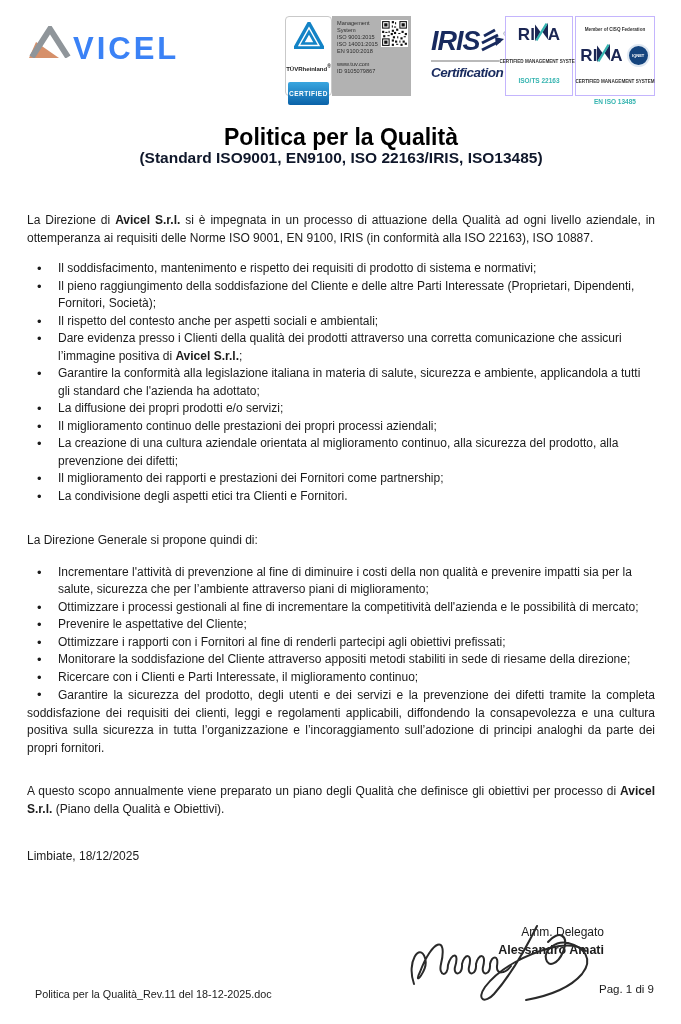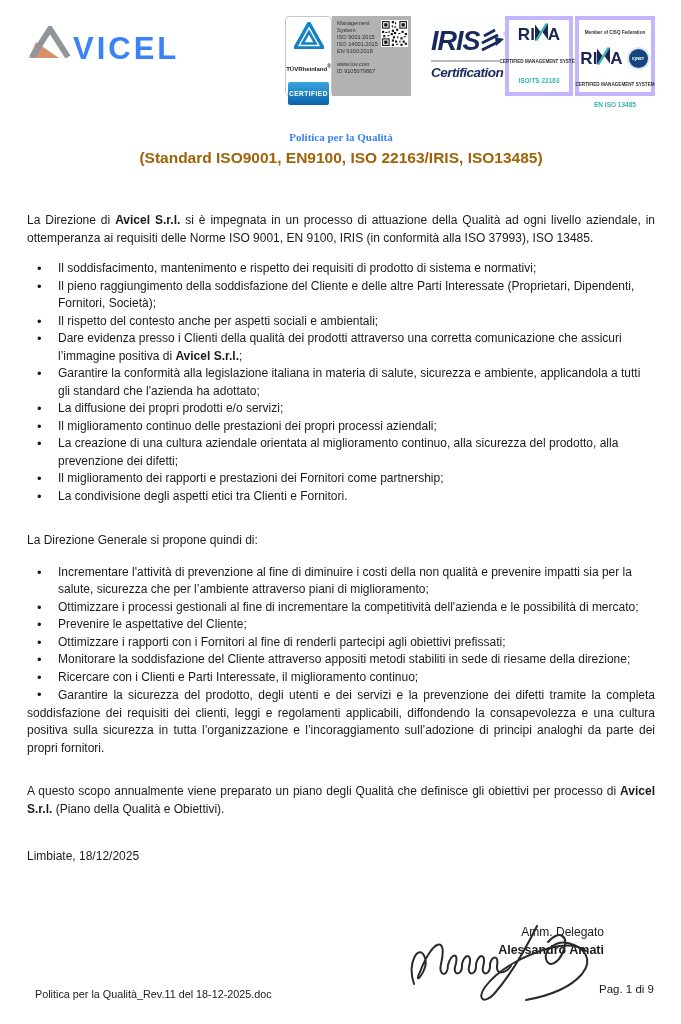--- a/index.html
+++ b/index.html
@@ -23,35 +23,35 @@
   .tuv-panel{width:79px;height:80px;background:#b2b2b2;box-sizing:border-box;padding:4px 3px 3px 5px;
     font-size:5.6px;line-height:7px;color:#2e2e2e;position:relative;}
   .tuv-panel .qr{position:absolute;top:4px;right:3px;}
   .tuv-panel .sep{height:6px;}
   .iris{width:92px;height:80px;box-sizing:border-box;padding:12px 4px 0 20px;}
   .iris-top{display:flex;align-items:flex-start;}
   .iris-word{font-size:27px;line-height:26px;font-weight:800;font-style:italic;color:#182a5e;letter-spacing:-1px;}
   .iris-reg{font-size:6px;color:#182a5e;margin-top:-2px;}
   .iris-rule{height:2px;background:#b9b9b9;margin:2px 0 2px 0;}
   .iris-sub{font-size:13.5px;font-weight:700;font-style:italic;color:#182a5e;letter-spacing:-.5px;}
-  .rina-box{height:80px;box-sizing:border-box;border:4px solid #c4b5fd;background:#fff;
+  .rina-box{height:80px;box-sizing:border-box;border:1px solid #c4b5fd;background:#fff;
     display:flex;flex-direction:column;align-items:center;justify-content:center;padding:3px 3px;}
   .rina-box.first{width:68px;margin-left:2px;}
   .rina-box.second{width:80px;margin-left:2px;justify-content:flex-start;padding-top:4px;}
   .rina-member{font-size:4.6px;color:#333;font-weight:700;margin-bottom:4px;white-space:nowrap;}
   .rina-logo{display:flex;align-items:center;}
   .rina-letters{font-size:17px;font-weight:800;color:#1b2653;letter-spacing:0px;}
   .rina-cms{font-size:4.6px;font-weight:700;color:#333;margin-top:5px;white-space:nowrap;}
   .rina-std{font-size:6.5px;font-weight:700;color:#35b4b0;margin-top:2px;white-space:nowrap;}
   .iqnet{margin-left:4px;width:19px;height:19px;border-radius:50%;background:#14447e;border:2px solid #dfe8f2;
     display:flex;align-items:center;justify-content:center;color:#fff;font-size:4px;font-weight:700;}
   
   .title-block{margin-top:28px;text-align:center;}
-  .title-main{font-size:11px;line-height:22px;font-weight:700;color:#3b82f6;font-family:Liberation Serif, serif;}
-  .title-sub{font-size:15.5px;line-height:20px;font-weight:700;color:#a16207;}
+  .title-main{font-size:23px;line-height:22px;font-weight:700;color:#000000;}
+  .title-sub{font-size:15.5px;line-height:20px;font-weight:700;color:#0f172a;}
   
   .para{margin:0;}
   .intro{margin-top:44px;text-align:justify;}
   .sec-heading{margin-top:17px;}
   .blist{margin:13px 0 0 0;padding:0;list-style:none;}
   .blist li{position:relative;padding-left:31px;margin:0;}
   .blist li::before{content:"\2022";position:absolute;left:10px;top:0;font-size:13px;}
   .dir-heading{margin-top:27px;}
   .blist.second{margin-top:14px;}
   .li-full{margin:0;text-align:justify;}
@@ -212,21 +212,21 @@
         </div>
 
       </div>
     </div>
 
     <div class="title-block">
       <div class="title-main">Politica per la Qualità</div>
       <div class="title-sub">(Standard ISO9001, EN9100, ISO 22163/IRIS, ISO13485)</div>
     </div>
 
-    <p class="para intro"><span>La Direzione di </span><b>Avicel S.r.l.</b><span> si è impegnata in un processo di attuazione della Qualità ad ogni livello aziendale, in ottemperanza ai requisiti delle Norme ISO 9001, EN 9100, IRIS (in conformità alla ISO 37993), ISO 13485.</span></p>
+    <p class="para intro"><span>La Direzione di </span><b>Avicel S.r.l.</b><span> si è impegnata in un processo di attuazione della Qualità ad ogni livello aziendale, in ottemperanza ai requisiti delle Norme ISO 9001, EN 9100, IRIS (in conformità alla ISO 22163), ISO 10887.</span></p>
 
 
     <ul class="blist">
       <li>Il soddisfacimento, mantenimento e rispetto dei requisiti di prodotto di sistema e normativi;</li>
       <li>Il pieno raggiungimento della soddisfazione del Cliente e delle altre Parti Interessate (Proprietari, Dipendenti, Fornitori, Società);</li>
       <li>Il rispetto del contesto anche per aspetti sociali e ambientali;</li>
       <li><span>Dare evidenza presso i Clienti della qualità dei prodotti attraverso una corretta comunicazione che assicuri l’immagine positiva di </span><b>Avicel S.r.l.</b><span>;</span></li>
       <li>Garantire la conformità alla legislazione italiana in materia di salute, sicurezza e ambiente, applicandola a tutti gli standard che l'azienda ha adottato;</li>
       <li>La diffusione dei propri prodotti e/o servizi;</li>
       <li>Il miglioramento continuo delle prestazioni dei propri processi aziendali;</li>

